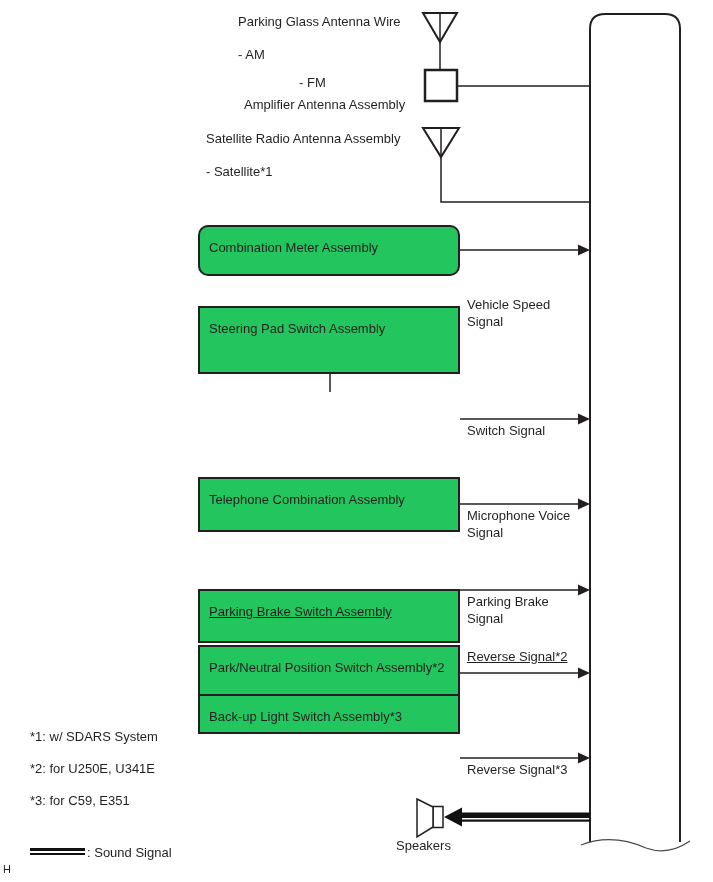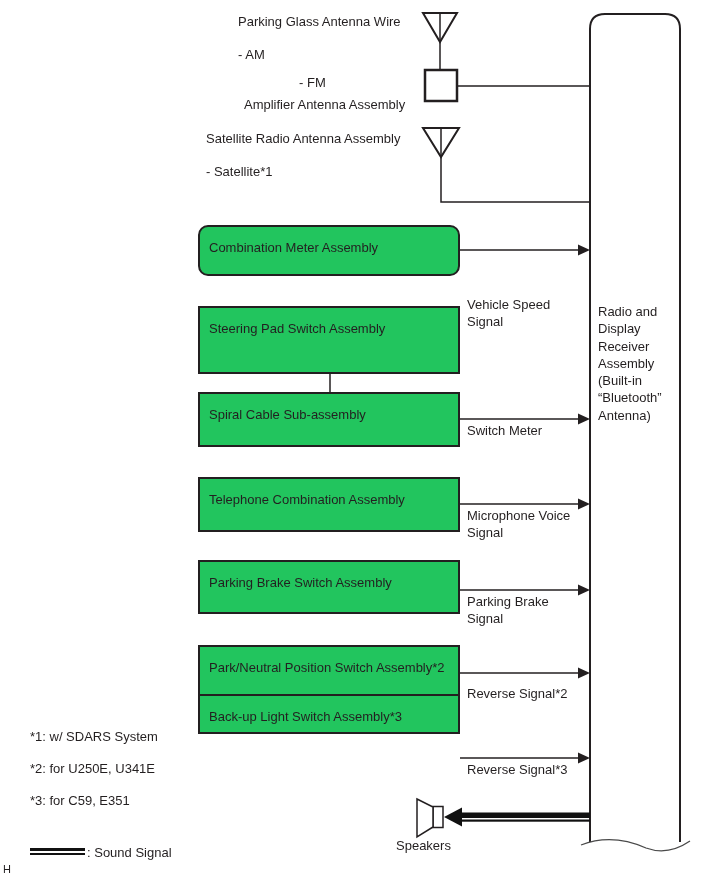--- a/index.html
+++ b/index.html
@@ -120,53 +120,43 @@
   <div class="abs" style="left:244px; top:62px;margin-top:35px;">Amplifier Antenna Assembly</div>
   <div class="abs" style="left:206px; top:131px;">Satellite Radio Antenna Assembly</div>
   <div class="abs" style="left:206px; top:164px;">- Satellite*1</div>
 
   <div class="box rounded" style="top:225px; height:51px;">
     <span>Combination Meter Assembly</span>
   </div>
   <div class="box" style="top:306px; height:68px;">
     <span>Steering Pad Switch Assembly</span>
   </div>
-  <div class="box" style="top:392px; height:55px;">
-    <span>Spiral Cable Sub-assembly</span>
-  </div>
   <div class="box" style="top:477px; height:55px;">
     <span>Telephone Combination Assembly</span>
   </div>
-  <div class="box" style="top:560px; height:54px;">
+  <div class="box" style="top:589px; height:54px;text-decoration:underline;">
     <span>Parking Brake Switch Assembly</span>
   </div>
   <div class="box" style="top:645px; height:57px;">
     <span>Park/Neutral Position Switch Assembly*2</span>
   </div>
   <div class="box" style="top:694px; height:40px;">
     <span>Back-up Light Switch Assembly*3</span>
   </div>
 
   <div class="sig" style="top:254px;margin-top:43px;">Vehicle Speed
 Signal</div>
-  <div class="sig" style="top:423px;">Switch Meter</div>
+  <div class="sig" style="top:423px;">Switch Signal</div>
   <div class="sig" style="top:508px;">Microphone Voice
 Signal</div>
   <div class="sig" style="top:594px;">Parking Brake
 Signal</div>
-  <div class="sig" style="top:686px;">Reverse Signal*2</div>
+  <div class="sig" style="top:649px;text-decoration:underline;">Reverse Signal*2</div>
   <div class="sig" style="top:762px;">Reverse Signal*3</div>
 
-  <div class="rx-label">Radio and
-Display
-Receiver
-Assembly
-(Built-in
-“Bluetooth”
-Antenna)</div>
 
   <div class="abs" style="left:396px; top:838px;">Speakers</div>
 
   <div class="footnote" style="top:729px;">*1: w/ SDARS System</div>
   <div class="footnote" style="top:761px;">*2: for U250E, U341E</div>
   <div class="footnote" style="top:793px;">*3: for C59, E351</div>
 
   <div class="legend-bar"></div>
   <div class="abs" style="left:87px; top:845px;">: Sound Signal</div>
 

